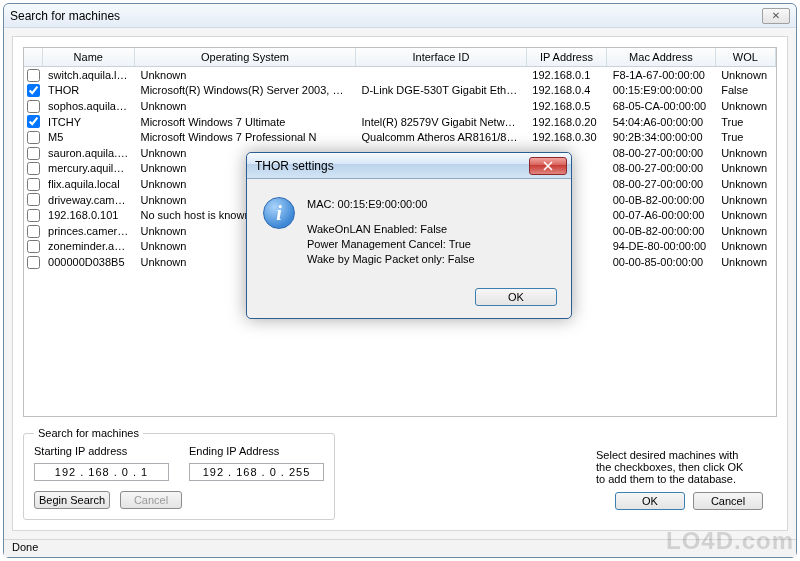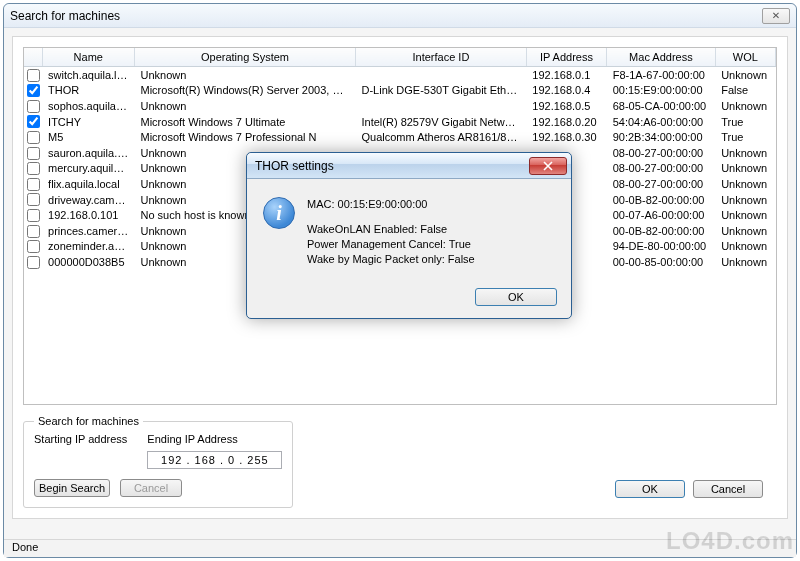--- a/index.html
+++ b/index.html
@@ -145,21 +145,20 @@
     bottom: 10px;
     display: flex;
     gap: 8px;
   }
   .statusbar {
     height: 18px;
     border-top: 1px solid #d7d7d7;
     padding: 1px 8px;
     font-size: 11px;
     background: #f3f3f3;
-    margin-top: 12px;
   }
   
   .modal {
     position: absolute;
     left: 246px; top: 152px;
     width: 326px;
     border: 1px solid #2b5f92;
     border-radius: 5px;
     box-shadow: 0 0 18px rgba(0,0,0,.35);
     background: #f0f0f0;
@@ -368,33 +367,35 @@
           </tbody>
       </table>
     </div>
 
     <div class="bottom">
       <fieldset>
         <legend>Search for machines</legend>
         <div class="ipcols">
           <div class="ipcol">
             <div class="ip-label">Starting IP address</div>
+            <div class="ip-box">192 . 168 .   0  .   1</div>
           </div>
           <div class="ipcol">
             <div class="ip-label">Ending IP Address</div>
             <div class="ip-box">192 . 168 .   0  . 255</div>
           </div>
         </div>
         <div class="btnrow">
           <button class="btn">Begin Search</button>
           <button class="btn" disabled="">Cancel</button>
         </div>
       </fieldset>
 
 
+      <div class="hint">Select desired machines with the checkboxes, then click OK to add them to the database.</div>
 
       <div class="footer-btns">
         <button class="btn primary" style="min-width:70px">OK</button>
         <button class="btn" style="min-width:70px">Cancel</button>
       </div>
     </div>
   </div>
 
   <div class="statusbar">
     <span>Done</span>

